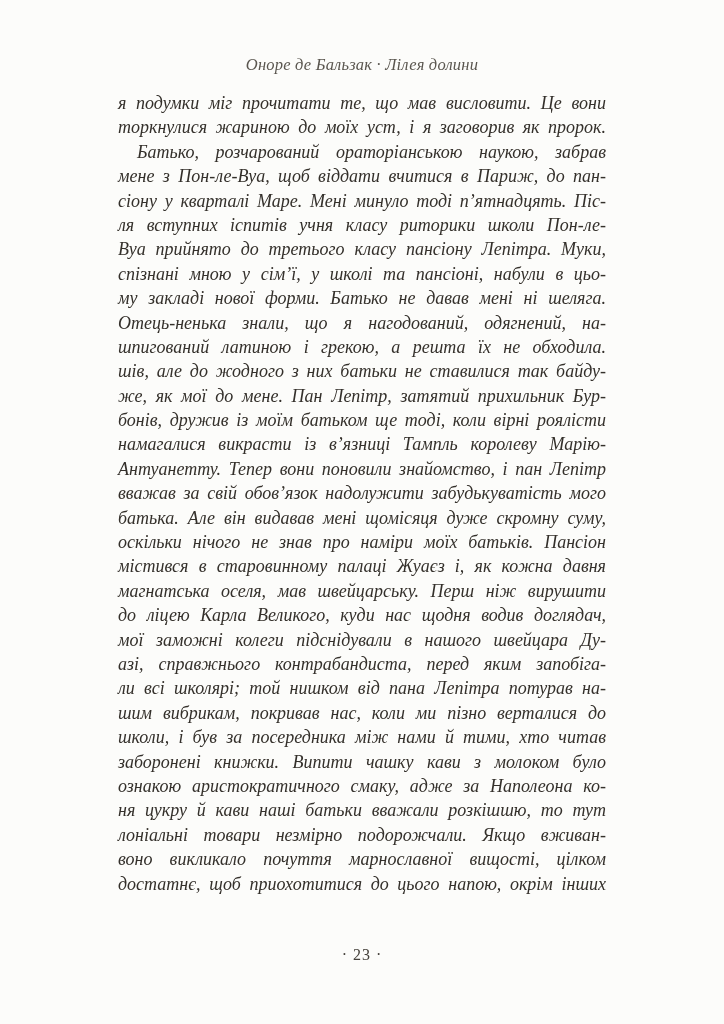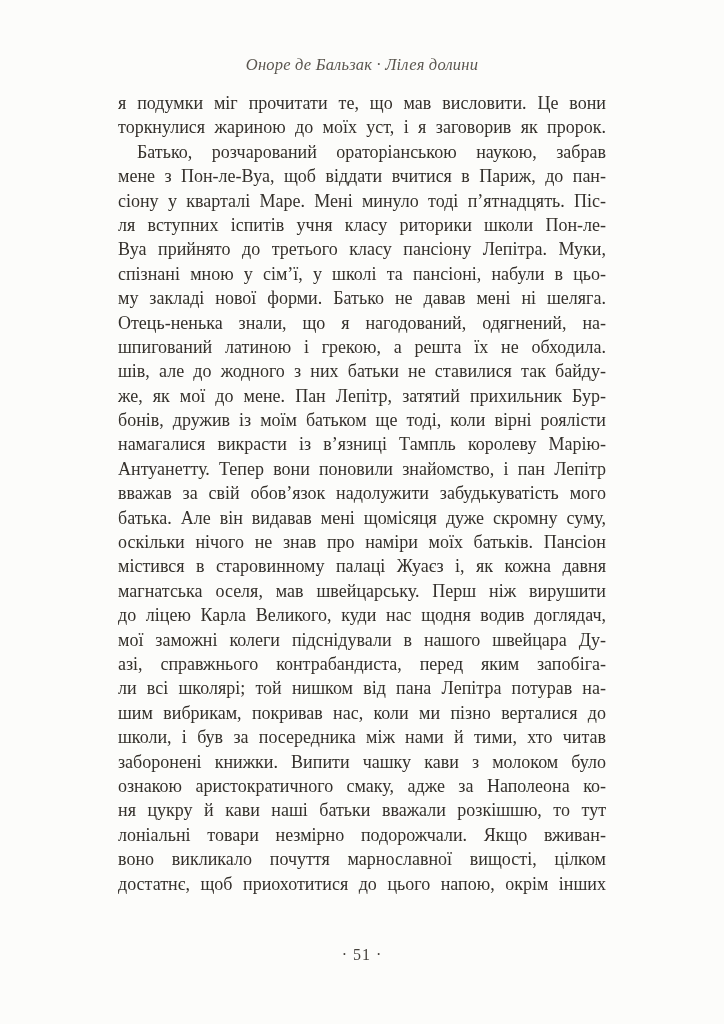--- a/index.html
+++ b/index.html
@@ -29,20 +29,21 @@
     width: 488px;
     font-size: 18px;
     line-height: 24.4px;
     color: #34302b;
   }
   .line {
     height: 24.4px;
     text-align: justify;
     text-align-last: justify;
     white-space: nowrap;
+    font-style: italic;
   }
   .line.indent {
     padding-left: 19px;
   }
   .folio {
     position: absolute;
     top: 946px;
     left: 0;
     width: 724px;
     text-align: center;
@@ -85,13 +86,13 @@
     <div class="line">шим вибрикам, покривав нас, коли ми пізно верталися до</div>
     <div class="line">школи, і був за посередника між нами й тими, хто читав</div>
     <div class="line">заборонені книжки. Випити чашку кави з молоком було</div>
     <div class="line">ознакою аристократичного смаку, адже за Наполеона ко-</div>
     <div class="line">ня цукру й кави наші батьки вважали розкішшю, то тут</div>
     <div class="line">лоніальні товари незмірно подорожчали. Якщо вживан-</div>
     <div class="line">воно викликало почуття марнославної вищості, цілком</div>
     <div class="line">достатнє, щоб приохотитися до цього напою, окрім інших</div>
   </div>
 
-<div class="folio">· 51 ·</div>
+<div class="folio">· 23 ·</div>
 
 </body></html>

